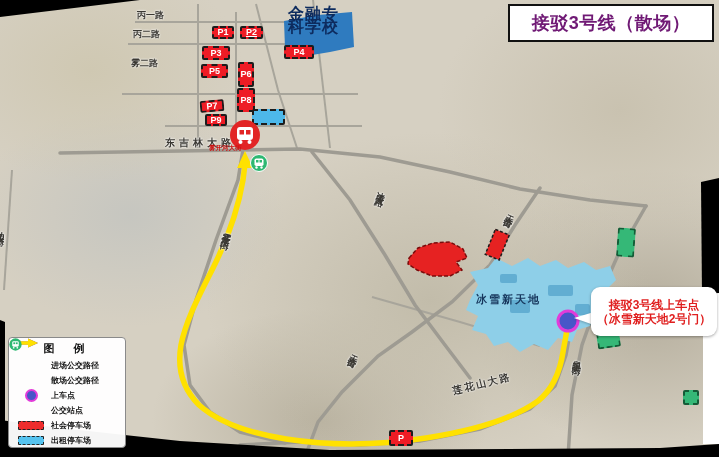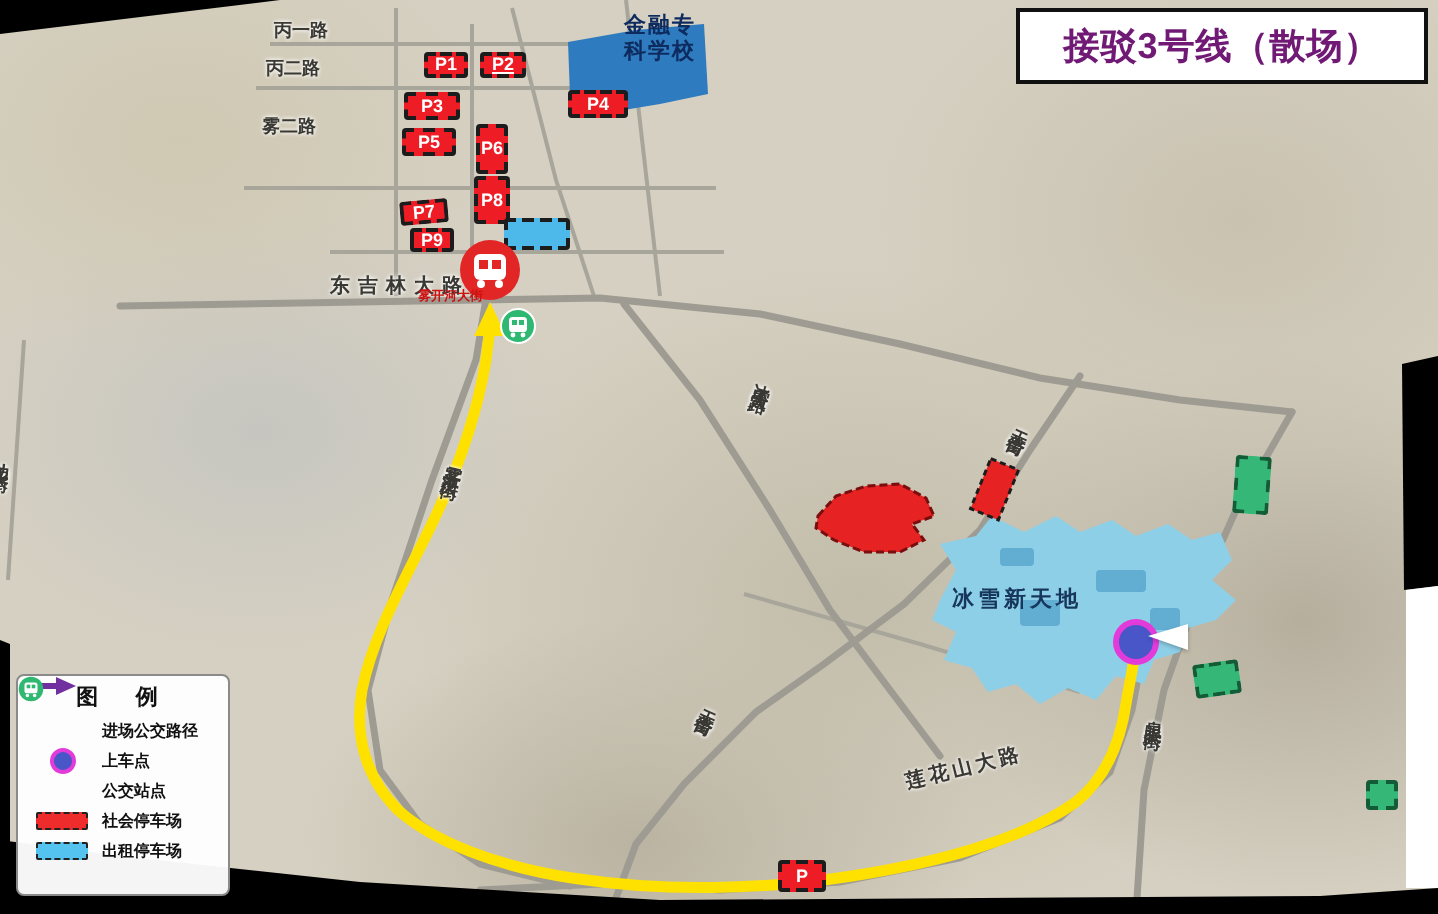--- a/index.html
+++ b/index.html
@@ -48,37 +48,37 @@
   }
   #callout .c-line{color:#e01f1f;font-weight:bold;font-size:12px;line-height:14px;white-space:nowrap;}
   #callout-tail{
     position:absolute;left:574px;top:312px;width:0;height:0;z-index:24;
     border-top:6px solid transparent;border-bottom:7px solid transparent;border-right:20px solid #fff;
     filter:drop-shadow(0 1px 1px rgba(0,0,0,.25));
   }
 
   
   #legend{
-    position:absolute;left:8px;top:337px;width:107px;height:111px;background:rgba(255,255,255,.96);
-    border:1px solid #8a8a8a;border-radius:4px;z-index:28;box-sizing:border-box;padding:3px 4px 2px 6px;font-family:Liberation Serif, serif;
+    position:absolute;left:8px;top:337px;width:118px;height:111px;background:rgba(255,255,255,.96);
+    border:1px solid #8a8a8a;border-radius:4px;z-index:28;box-sizing:border-box;padding:3px 4px 2px 6px;
   }
   #legend .l-title{font-size:11px;font-weight:bold;color:#111;text-align:center;letter-spacing:8px;margin-bottom:2px;}
   .leg-row{display:flex;align-items:center;height:14px;margin-bottom:1px;}
   .leg-ic{width:32px;display:flex;align-items:center;justify-content:center;flex:0 0 32px;}
   .leg-label{font-size:8px;font-weight:bold;color:#111;white-space:nowrap;margin-left:4px;}
   .dot-board{width:9px;height:9px;border-radius:50%;background:#4856c8;border:2px solid #e23bd9;}
   .box-red{width:26px;height:9px;background:#ee2c2c;border:1.5px dashed #222;box-sizing:border-box;border-radius:1px;}
   .box-blue{width:26px;height:9px;background:#55c3ef;border:1.5px dashed #222;box-sizing:border-box;border-radius:1px;}
 
   
   #bus-terminal{position:absolute;left:229px;top:119px;width:32px;height:32px;z-index:20;}
   #bus-stop{position:absolute;left:250px;top:154px;width:18px;height:18px;z-index:20;}
 
-  .school-text{position:absolute;color:#0d2b5e;font-weight:bold;font-size:11px;line-height:13px;
-    text-align:right;letter-spacing:1px;z-index:12;white-space:nowrap;}
+  .school-text{position:absolute;color:#0d2b5e;font-weight:bold;font-size:16px;line-height:13px;
+    text-align:left;letter-spacing:1px;z-index:12;white-space:nowrap;}
   #venue-label{position:absolute;left:476px;top:292px;font-size:11px;font-weight:bold;color:#16365c;
     letter-spacing:2px;z-index:12;white-space:nowrap;}
   #stop-name{position:absolute;left:209px;top:144px;font-size:6.5px;color:#cc1111;font-weight:bold;z-index:21;white-space:nowrap;}
 </style>
 </head>
 <body>
 
 <div id="canvas">
 
   <svg width="719" height="457" viewBox="0 0 719 457">
@@ -184,36 +184,49 @@
     <circle cx="9" cy="9" r="8.5" fill="#2eb872" stroke="#fff" stroke-width="1"></circle>
     <rect x="4.5" y="4.5" width="9" height="7.5" rx="1.8" fill="#fff"></rect>
     <rect x="6" y="6" width="2.5" height="2.5" fill="#2eb872"></rect>
     <rect x="9.5" y="6" width="2.5" height="2.5" fill="#2eb872"></rect>
     <circle cx="6.5" cy="13.5" r="1.2" fill="#fff"></circle>
     <circle cx="11.5" cy="13.5" r="1.2" fill="#fff"></circle>
   </svg>
   <div id="stop-name">雾开河大街</div>
 
   <div id="callout-tail"></div>
+  <div id="callout">
+    <div class="c-line">接驳3号线上车点</div>
+    <div class="c-line">（冰雪新天地2号门）</div>
+  </div>
 
   <div id="title-box">接驳3号线（散场）</div>
 
   <div id="legend">
     <div class="l-title">图 例</div>
 
     <div class="leg-row">
       <span class="leg-ic">
         <svg width="30" height="10" viewBox="0 0 30 10">
             <line x1="1" y1="5" x2="20" y2="5" stroke="#7030a0" stroke-width="3"></line>
             <polygon points="19,0.5 29,5 19,9.5" fill="#7030a0"></polygon>
           </svg>
       </span>
       <span class="leg-label">进场公交路径</span>
     </div>
 
+    <div class="leg-row">
+      <span class="leg-ic">
+        <svg width="30" height="10" viewBox="0 0 30 10">
+            <line x1="1" y1="5" x2="20" y2="5" stroke="#ffe100" stroke-width="3.5"></line>
+            <polygon points="19,0.5 29,5 19,9.5" fill="#ffe100"></polygon>
+          </svg>
+      </span>
+      <span class="leg-label">散场公交路径</span>
+    </div>
 
     <div class="leg-row">
       <span class="leg-ic">
           <span class="dot-board"></span>
         </span>
       <span class="leg-label">上车点</span>
     </div>
 
     <div class="leg-row">
       <span class="leg-ic">

